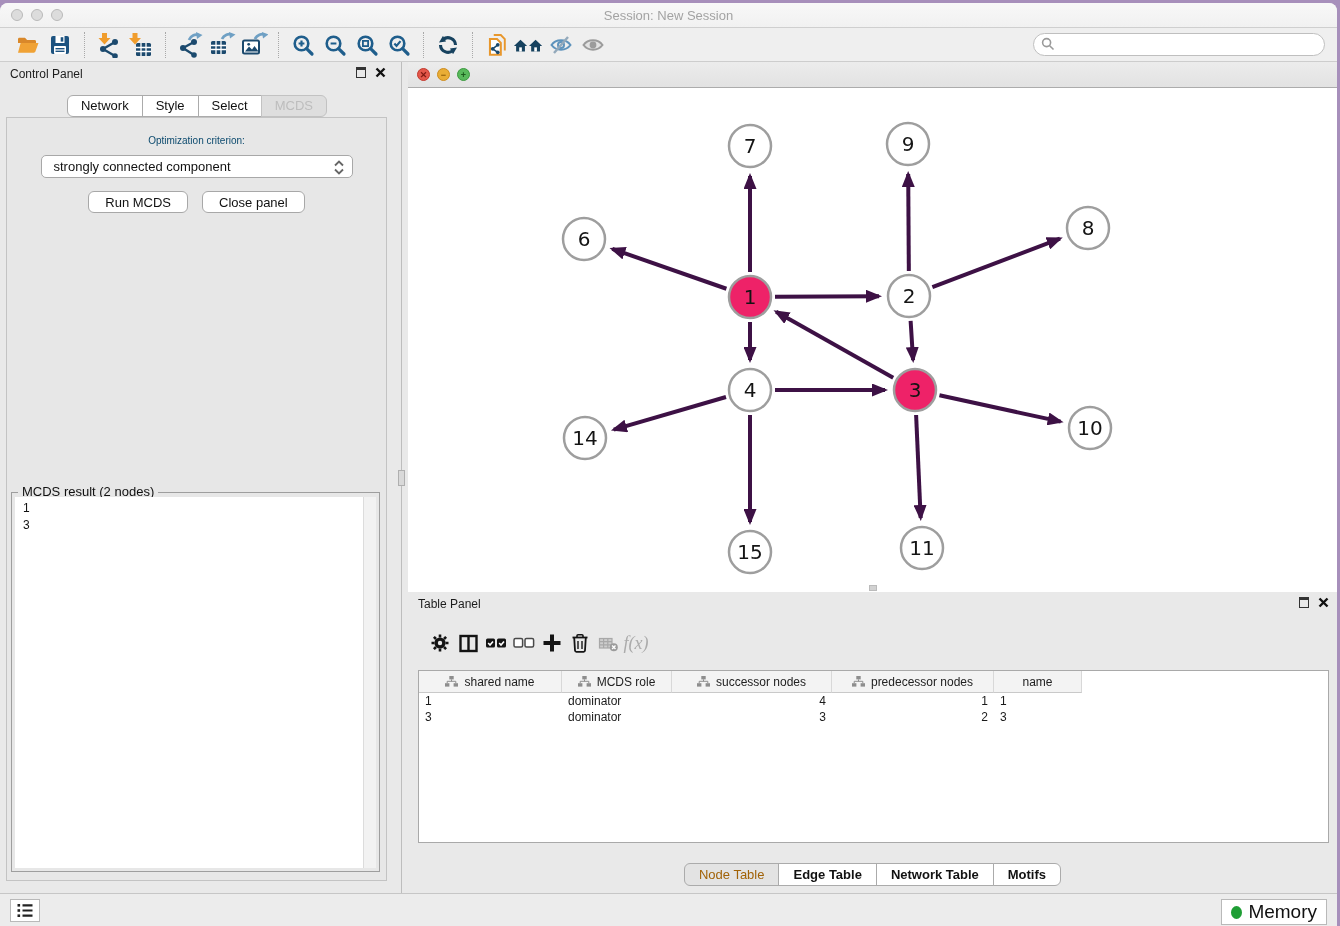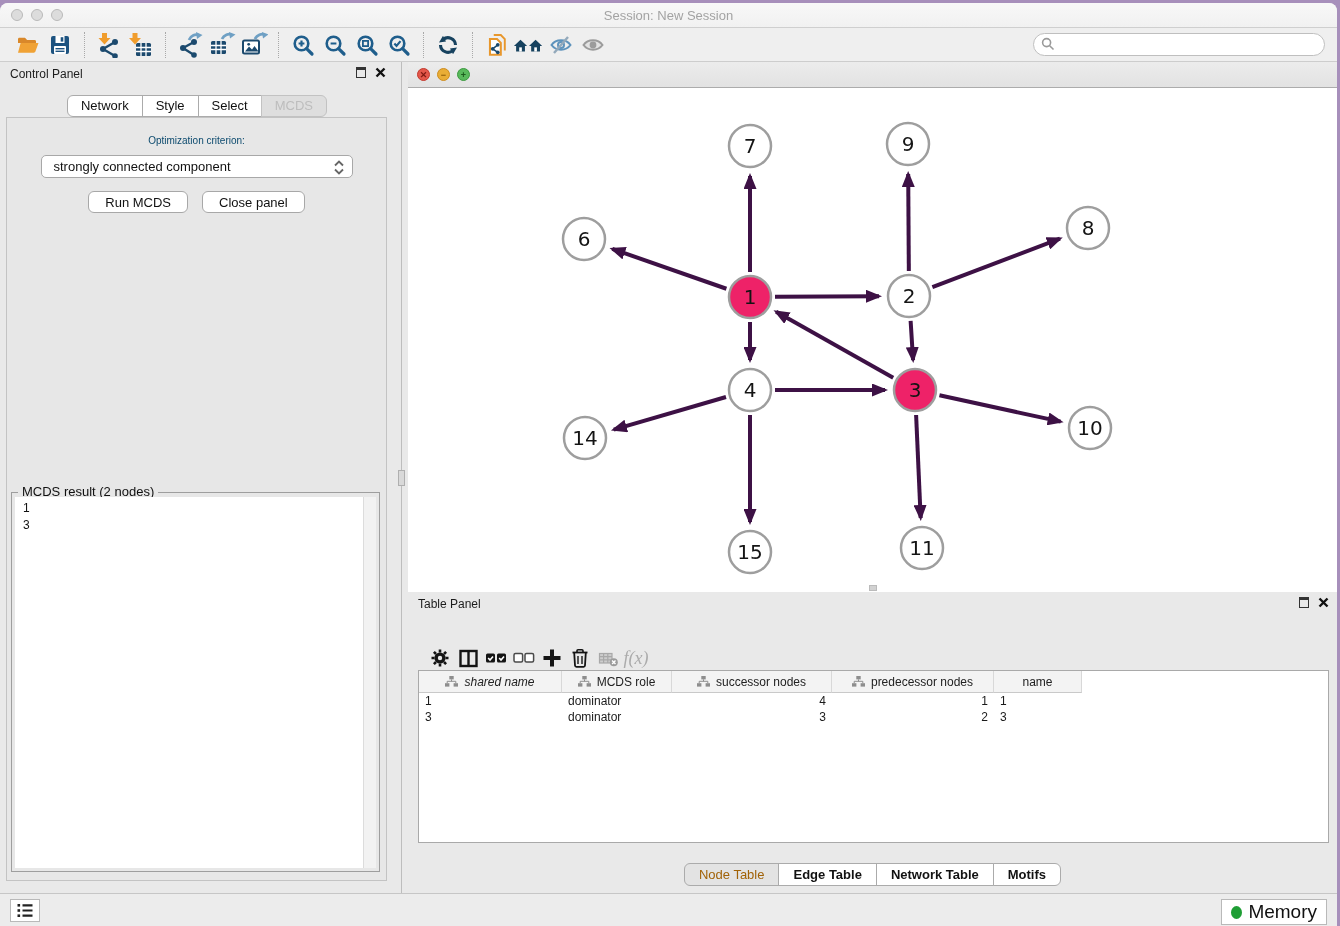--- a/index.html
+++ b/index.html
@@ -71,21 +71,21 @@
   .nw-close { background:#E3574A; border:1px solid #C3392E; color:#7E1A12; }
   .nw-min   { background:#E9AD35; border:1px solid #CE8C1F; color:#8A5A07; }
   .nw-zoom  { background:#58B95B; border:1px solid #3B9A3F; color:#1C5C1E; }
   .nw-title { position:absolute; left:0; right:0; top:5px; text-align:center; font-size:13px; color:#111;margin-top:44px; }
   .canvas { position:absolute; left:0; right:0; top:26px; height:504px; background:#fff; }
   .grip { position:absolute; left:50%; bottom:1px; width:8px; height:6px; margin-left:-4px; background:#D2D2D2;
           border:1px solid #BBB; }
 
   
   .tpanel { position:absolute; left:408px; right:0; top:530px; bottom:0; background:#E9E9E9; }
-  .tp-toolbar { position:absolute; left:18px; top:48px; height:36px; display:flex; align-items:center; gap:0; }
+  .tp-toolbar { position:absolute; left:18px; top:33px; height:36px; display:flex; align-items:center; gap:0; }
   .tbtn2 { width:28px; height:30px; border:none; background:transparent; display:flex; align-items:center;
            justify-content:center; padding:0; }
   .fx { font-family:"Liberation Serif", serif; font-style:italic; font-size:18px; color:#ABABAB; }
   .tp-table { position:absolute; left:10px; right:8px; top:78px; height:173px; background:#fff;
               border:1px solid #A9A9A9; overflow:hidden; }
   .th-row { display:flex; height:22px; }
   .th { background:#F3F3F3; border-right:1px solid #D8D8D8; border-bottom:1px solid #C9C9C9; font-size:12px;
         color:#222; display:flex; align-items:center; justify-content:center; gap:6px; }
   .tr { display:flex; height:16px; }
   .td { font-size:12px; color:#1a1a1a; padding:1px 6px 0 6px; overflow:hidden; }
@@ -461,21 +461,21 @@
             <circle cx="15.8" cy="13.3" r="4" fill="#9B9B9B"></circle>
             <path d="M14.1 11.6 l3.4 3.4 M17.5 11.6 l-3.4 3.4" stroke="#fff" stroke-width="1.4"></path>
           </svg>
         </button>
         <button class="tbtn2">
           <span class="fx">f(x)</span>
         </button>
       </div>
       <div class="tp-table">
         <div class="th-row" id="tp-head">
-              <div class="th" style="width: 143px; font-style: italic;">
+              <div class="th" style="width: 143px;">
                 <svg width="13" height="11" viewBox="0 0 13 11">
                   <g fill="#8E8E8E">
                     <rect x="4.3" y="0" width="4.4" height="3.4"></rect>
                     <rect x="0" y="7.2" width="4.4" height="3.4"></rect>
                     <rect x="8.6" y="7.2" width="4.4" height="3.4"></rect>
                   </g>
                   <path d="M6.5 3.4 V5.3 M2.2 7.2 V5.3 H10.8 V7.2" stroke="#8E8E8E" stroke-width="1" fill="none"></path>
                 </svg>
                 <span>shared name</span>
               </div>

